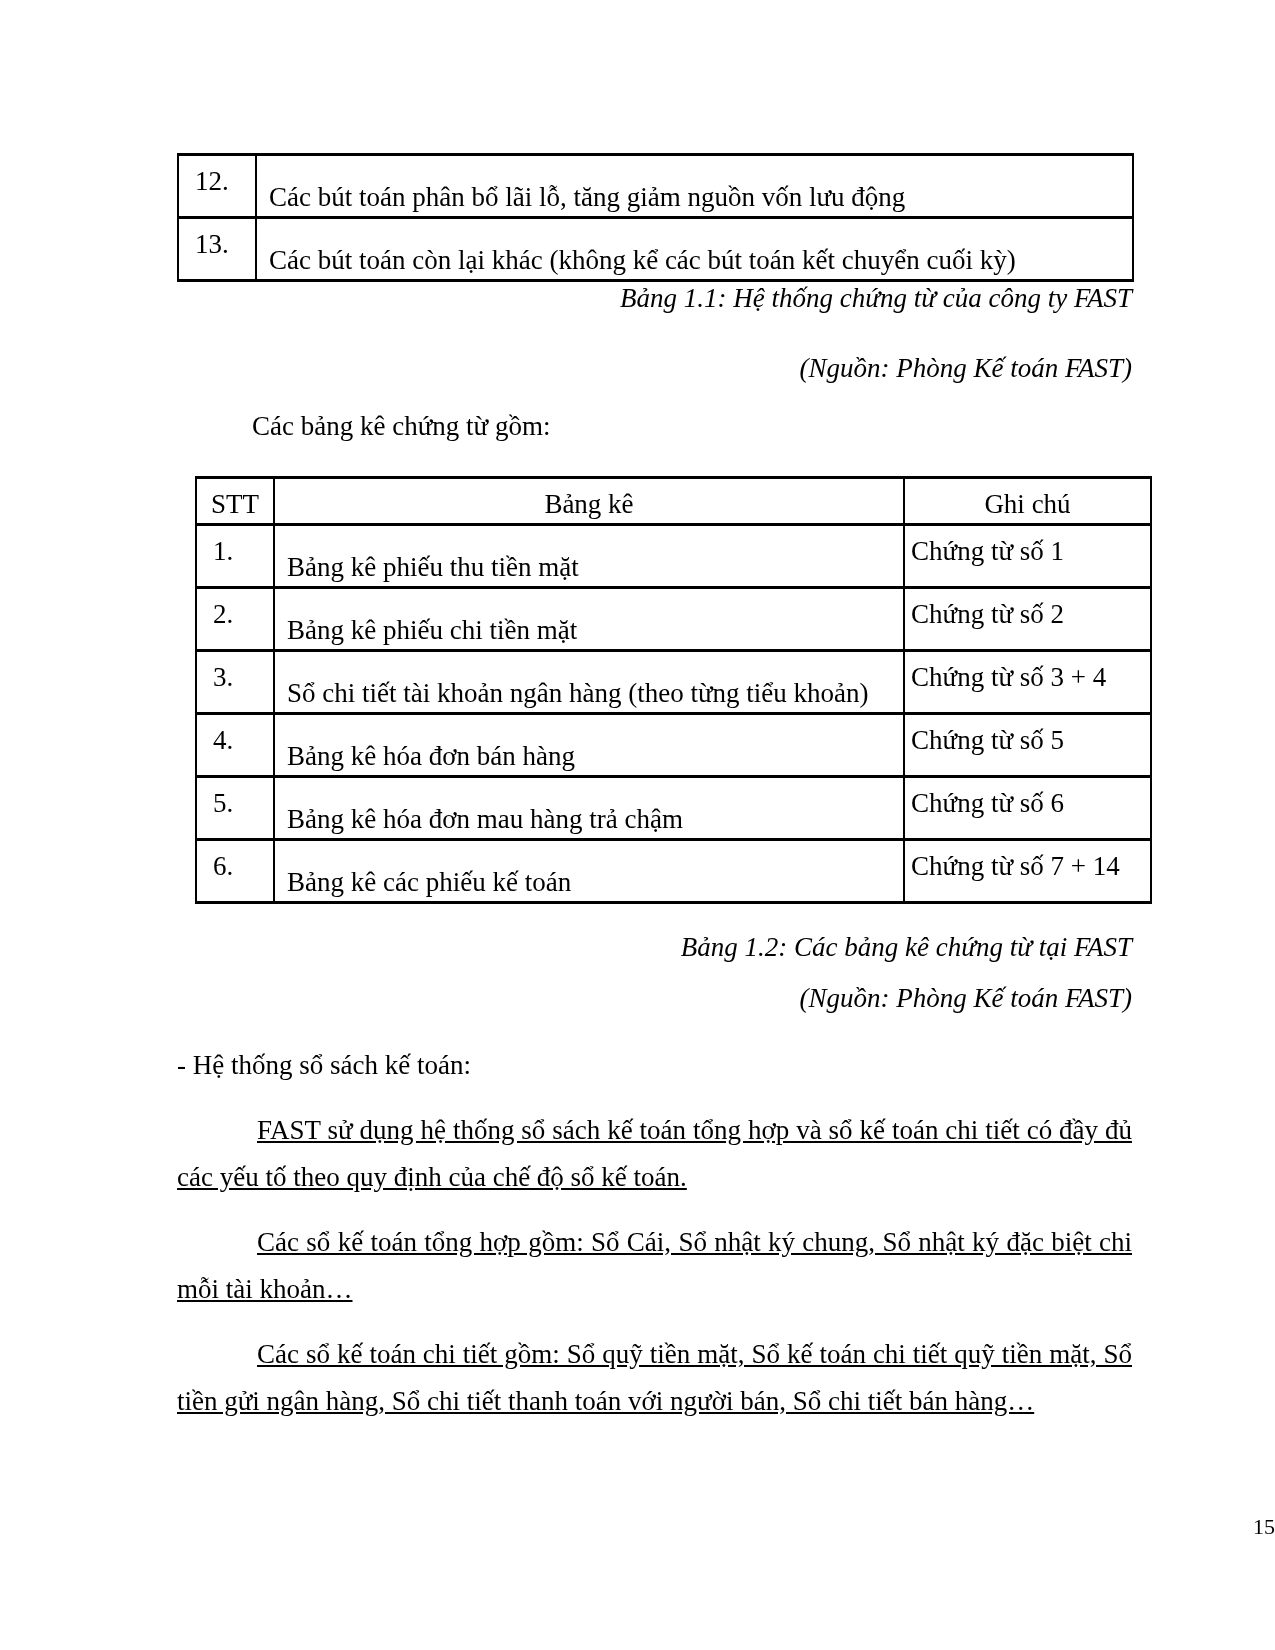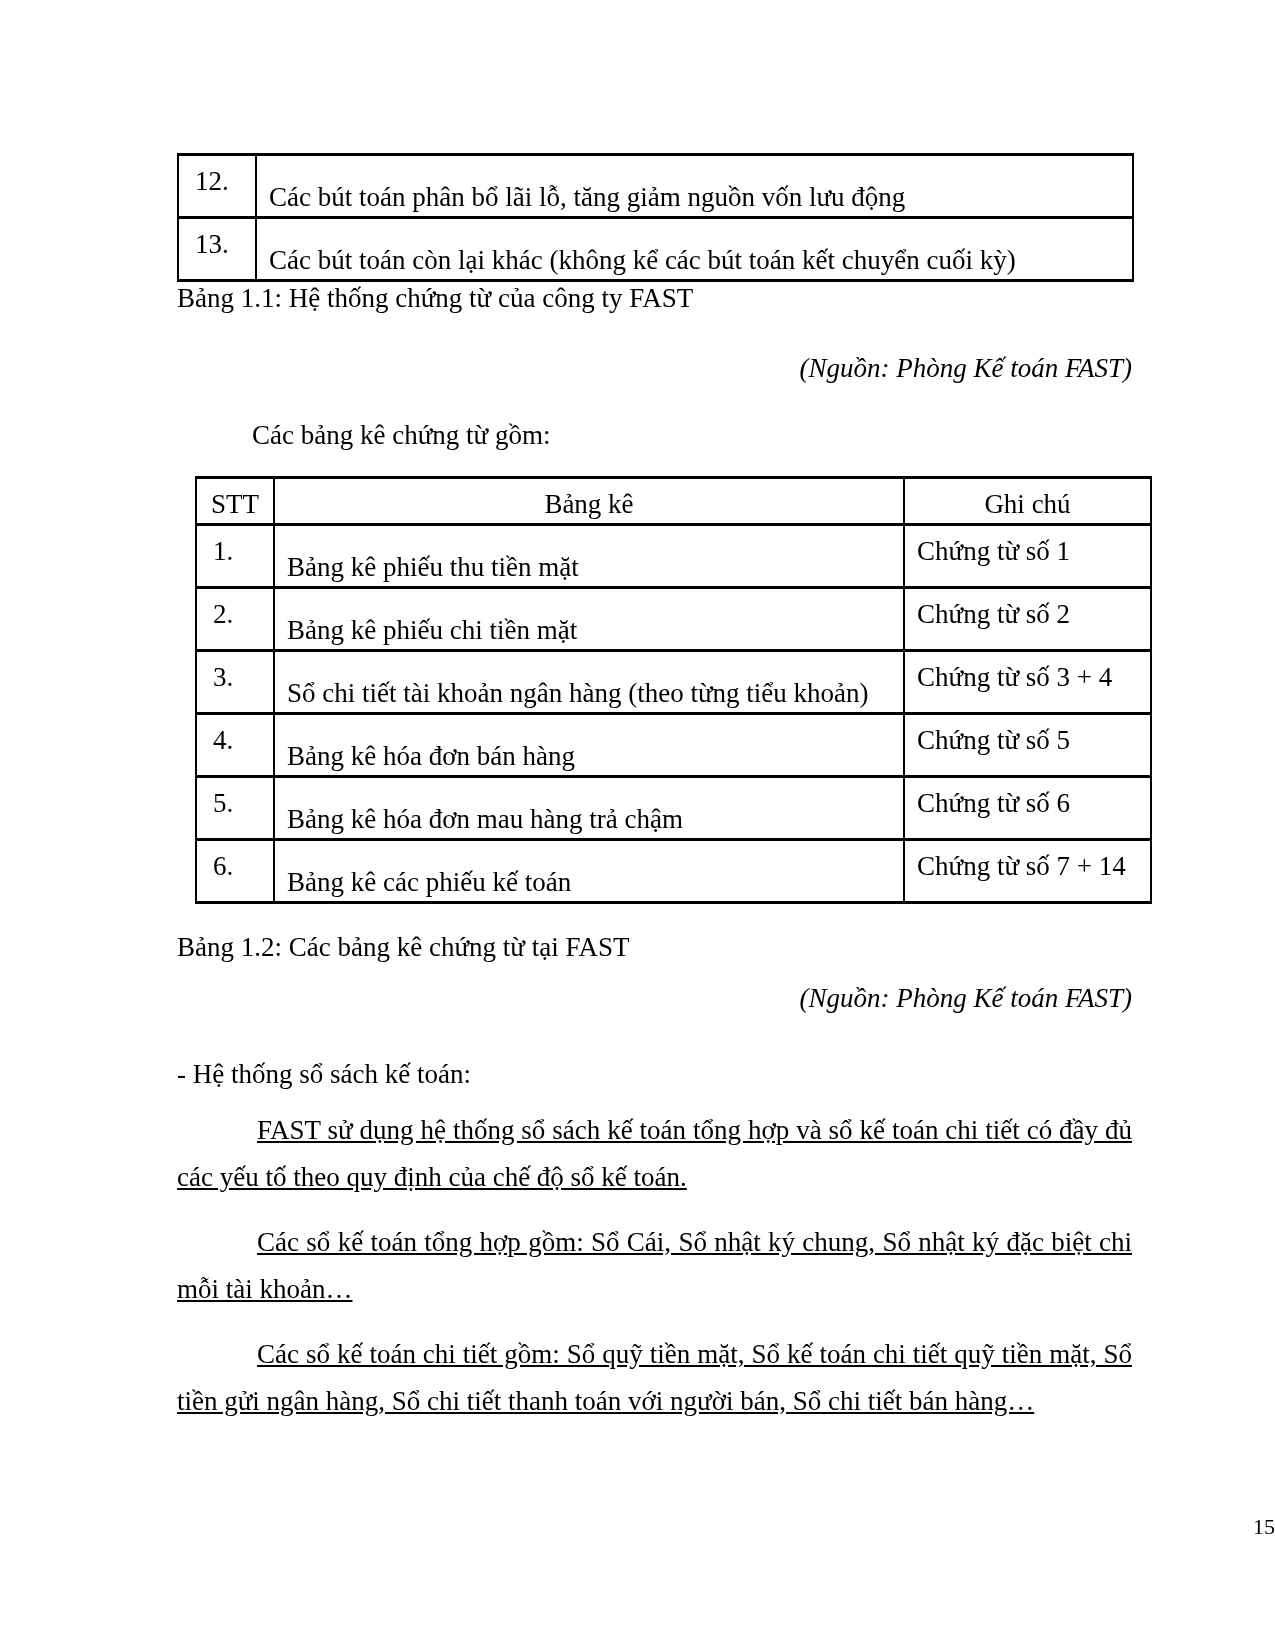--- a/index.html
+++ b/index.html
@@ -29,33 +29,33 @@
     vertical-align: top;
     font-size: 27px;
     font-weight: normal;
     line-height: 38px;
     overflow: hidden;
     white-space: nowrap;
   }
   table.doc-table tr { height: 46px; }
   td.col-num  { padding: 6px 0 0 16px; }
   td.col-desc { padding: 22px 0 0 12px; }
-  td.col-note { padding: 6px 0 0 12px; }
+  td.col-note { padding: 6px 0 0 6px; }
   th.hdr      { padding: 6px 0 0 0; text-align: center; font-weight: bold; }
 
   
   .caption {
-    width: 955px; text-align: left;
-    line-height: 47px;
+    width: 955px; text-align: right;
+    font-style: italic; line-height: 47px;
   }
   .source {
     width: 955px; text-align: right;
     font-style: italic; line-height: 47px;
   }
-  .plain-line { line-height: 47px; white-space: nowrap; margin-top: 9px; }
+  .plain-line { line-height: 47px; white-space: nowrap; }
 
   
   .paras { width: 955px; text-decoration: underline; }
   .para { margin: 0 0 18px 0; }
   .pline { line-height: 47px; }
   .ind { text-indent: 80px; }
   .jl { text-align: justify; text-align-last: justify; }
 
   .pagenum {
     width: 1275px; text-align: right;

